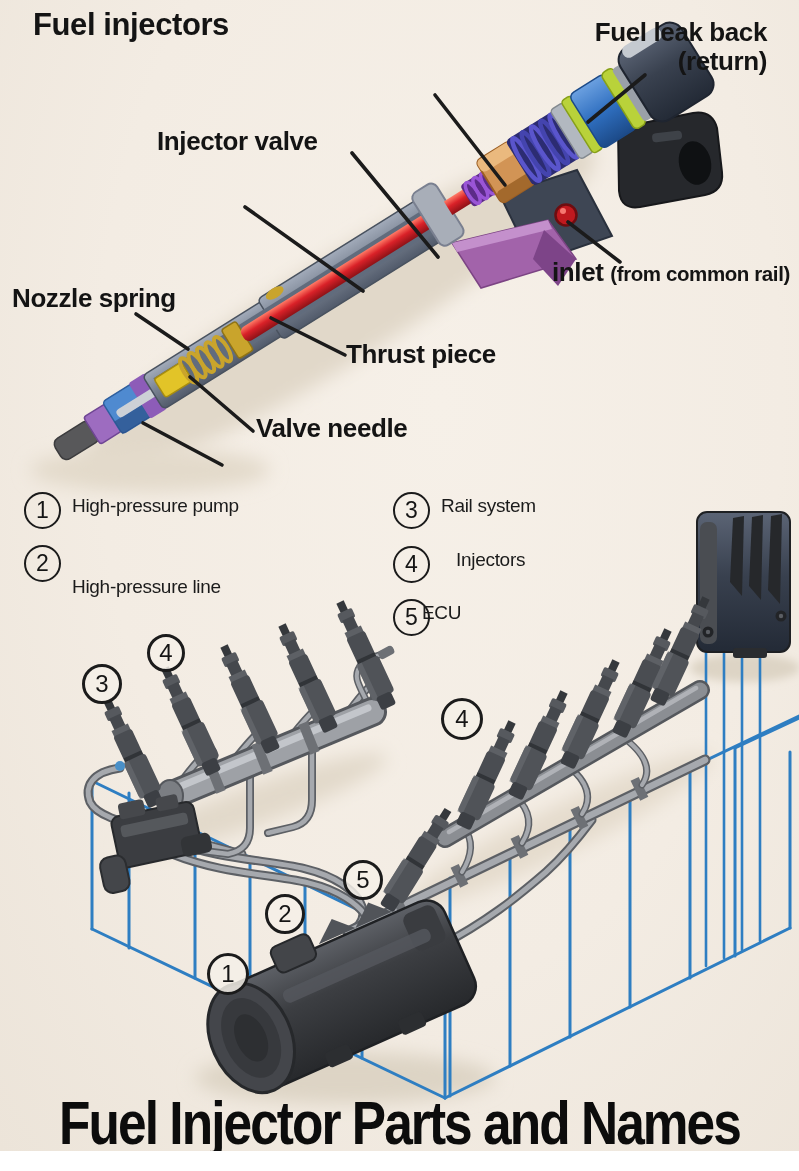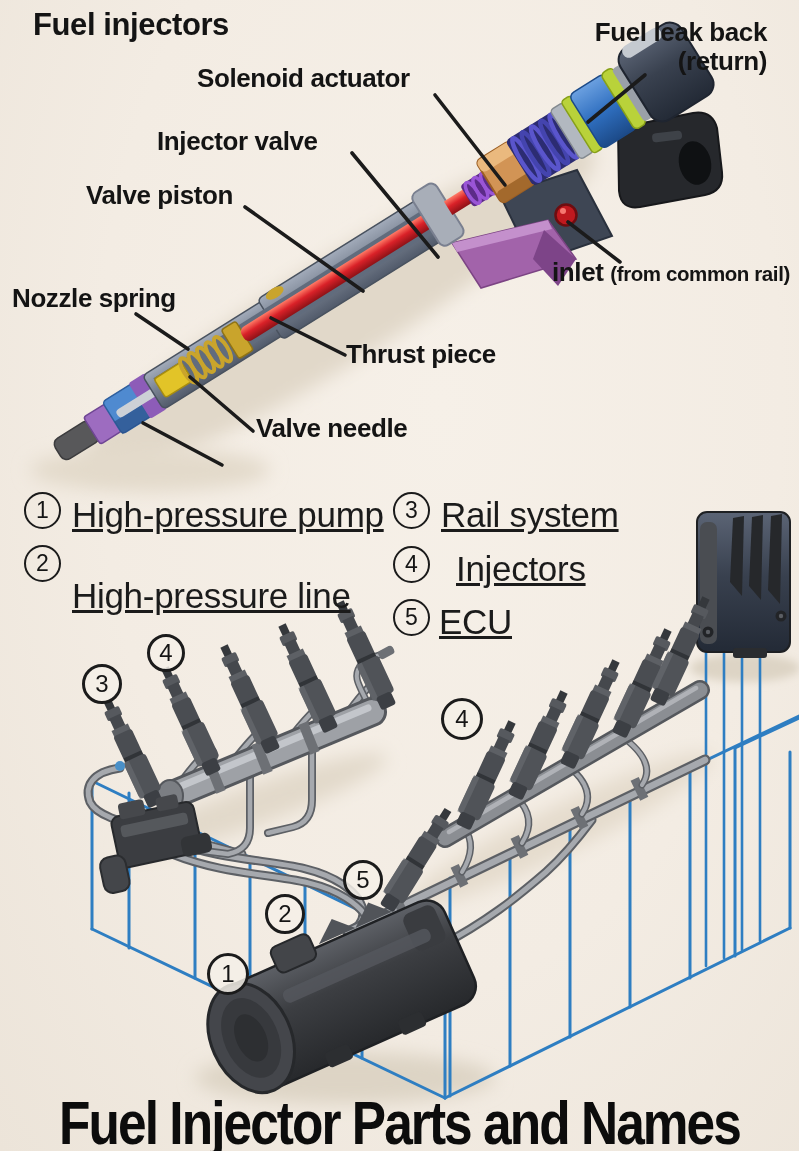--- a/index.html
+++ b/index.html
@@ -20,21 +20,21 @@
     background:rgba(245,240,232,.85);color:#151515;
     display:flex;align-items:center;justify-content:center;
     font-size:24px;font-weight:500;
   }
   .legend-circle{
     position:absolute;width:33px;height:33px;border:2.5px solid #1b1b1b;border-radius:50%;
     background:transparent;color:#151515;display:flex;align-items:center;justify-content:center;
     font-size:23px;font-weight:400;
   }
   .legend-label{
-    position:absolute;color:#1b1b1b;font-size:35px;font-weight:400;letter-spacing:-0.3px;white-space:nowrap;text-decoration:underline;
+    position:absolute;color:#1b1b1b;font-size:19px;font-weight:400;letter-spacing:-0.3px;white-space:nowrap;
   }
   #footer-title{
     position:absolute;left:0;top:1088px;width:799px;text-align:center;
     color:#0c0c0c;font-weight:bold;font-size:53px;letter-spacing:-2px;
     transform:scale(0.97,1.15);transform-origin:50% 0;
   }
 </style>
 </head>
 <body>
 
@@ -327,29 +327,27 @@
       <path d="M136,314 L188,349"></path>
       <path d="M253,431 L190,377"></path>
       <path d="M143,423 L222,465"></path>
       <path d="M568,222 L620,262"></path>
     </g>
   </g>
 </svg>
 
   <div class="lbl" style="left:33px;top:10px;font-size:31px;">Fuel injectors</div>
 
-  <div class="lbl" style="left:197px;top:64px;">Solenoid actuator</div>
 
   <div class="lbl" style="right:32px;top:18px;text-align:right;">
     <div>Fuel leak back</div>
     <div>(return)</div>
   </div>
 
   <div class="lbl" style="left:157px;top:127px;">Injector valve</div>
-  <div class="lbl" style="left:86px;top:181px;">Valve piston</div>
   <div class="lbl" style="left:12px;top:284px;text-align:center;">Nozzle spring</div>
   <div class="lbl" style="left:256px;top:414px;">Valve needle</div>
   <div class="lbl" style="left:346px;top:340px;">Thrust piece</div>
 
   <div class="lbl" style="left:552px;top:258px;">
     <div><span>inlet</span> <span class="sub">(from common rail)</span></div>
   </div>
 
   <div class="legend-circle" style="left:24px;top:492px;">
       <span>1</span>
@@ -367,21 +365,21 @@
   <div class="legend-label" style="left:441px;top:495px;text-align:center;">Rail system</div>
 
   <div class="legend-circle" style="left:393px;top:546px;">
       <span>4</span>
     </div>
   <div class="legend-label" style="left:441px;top:549px;margin-left:15px;">Injectors</div>
 
   <div class="legend-circle" style="left:393px;top:599px;">
       <span>5</span>
     </div>
-  <div class="legend-label" style="left:439px;top:602px;">ECU</div>
+  <div class="legend-label" style="left:422px;top:602px;">ECU</div>
 
   <div class="callout" style="left:82px;top:664px;width:34px;height:34px;">
       <span>3</span>
     </div>
   <div class="callout" style="left:147px;top:634px;width:32px;height:32px;">
       <span>4</span>
     </div>
   <div class="callout" style="left:441px;top:698px;width:36px;height:36px;">
       <span>4</span>
     </div>

